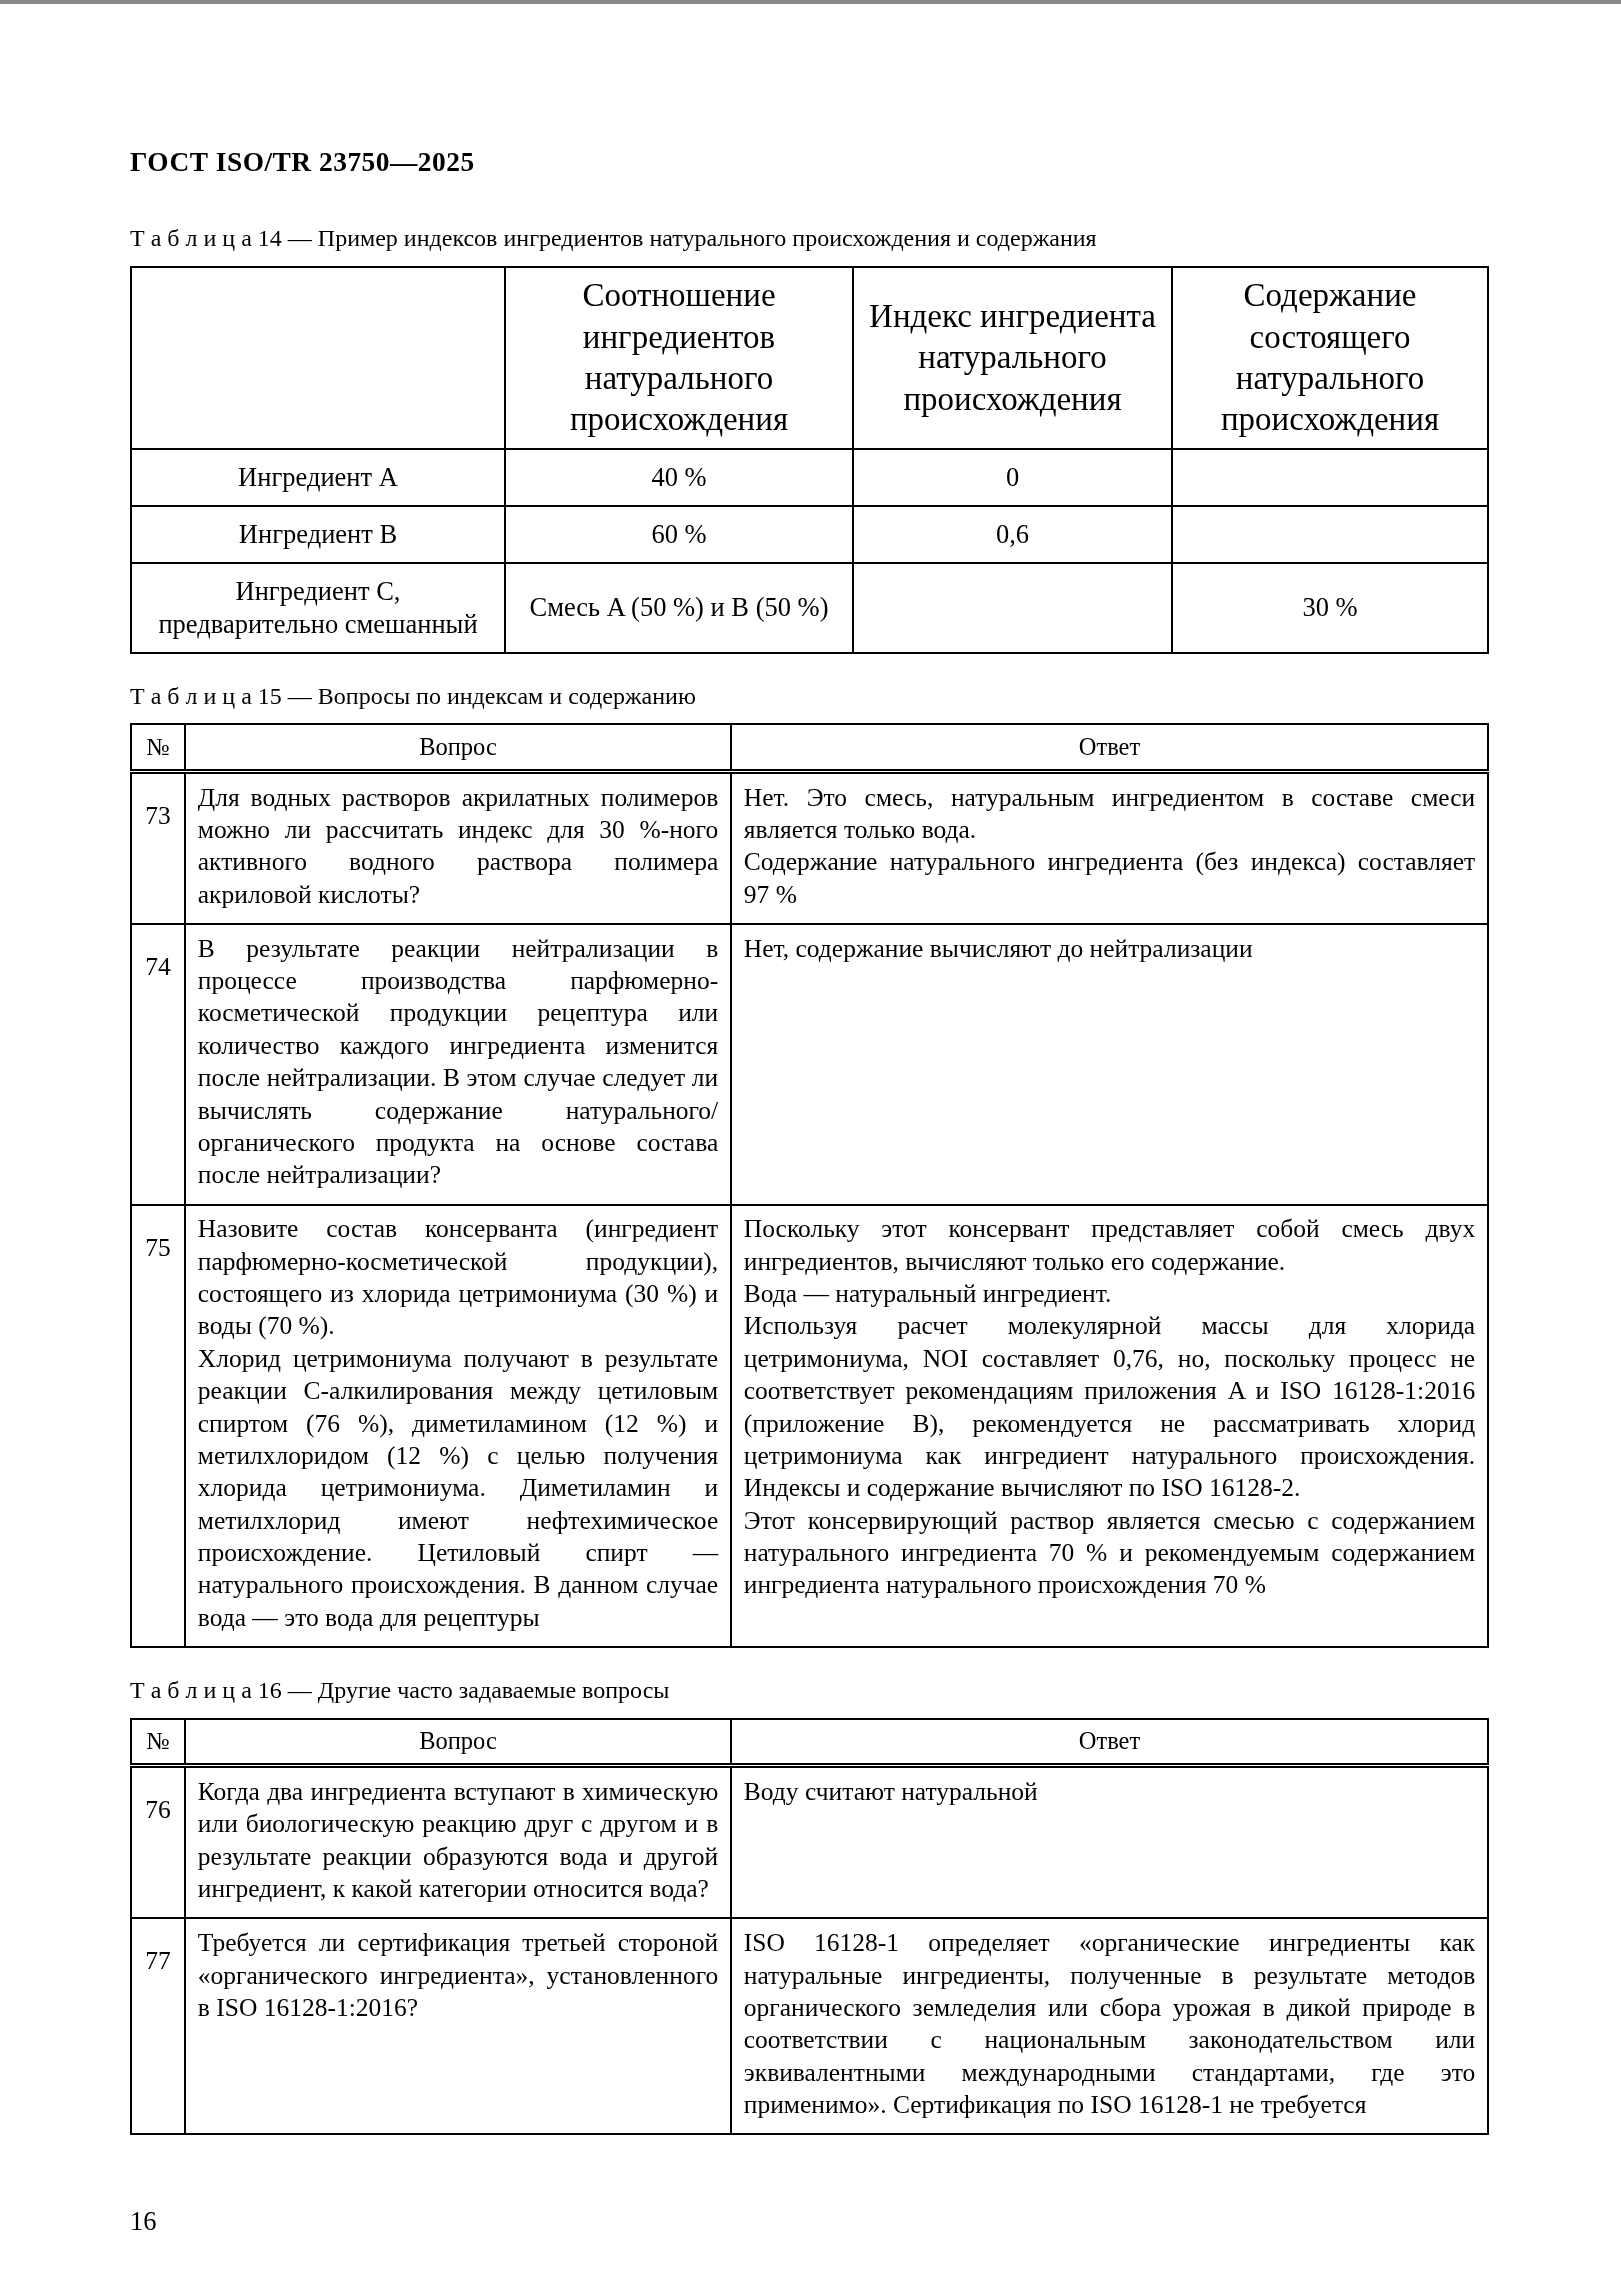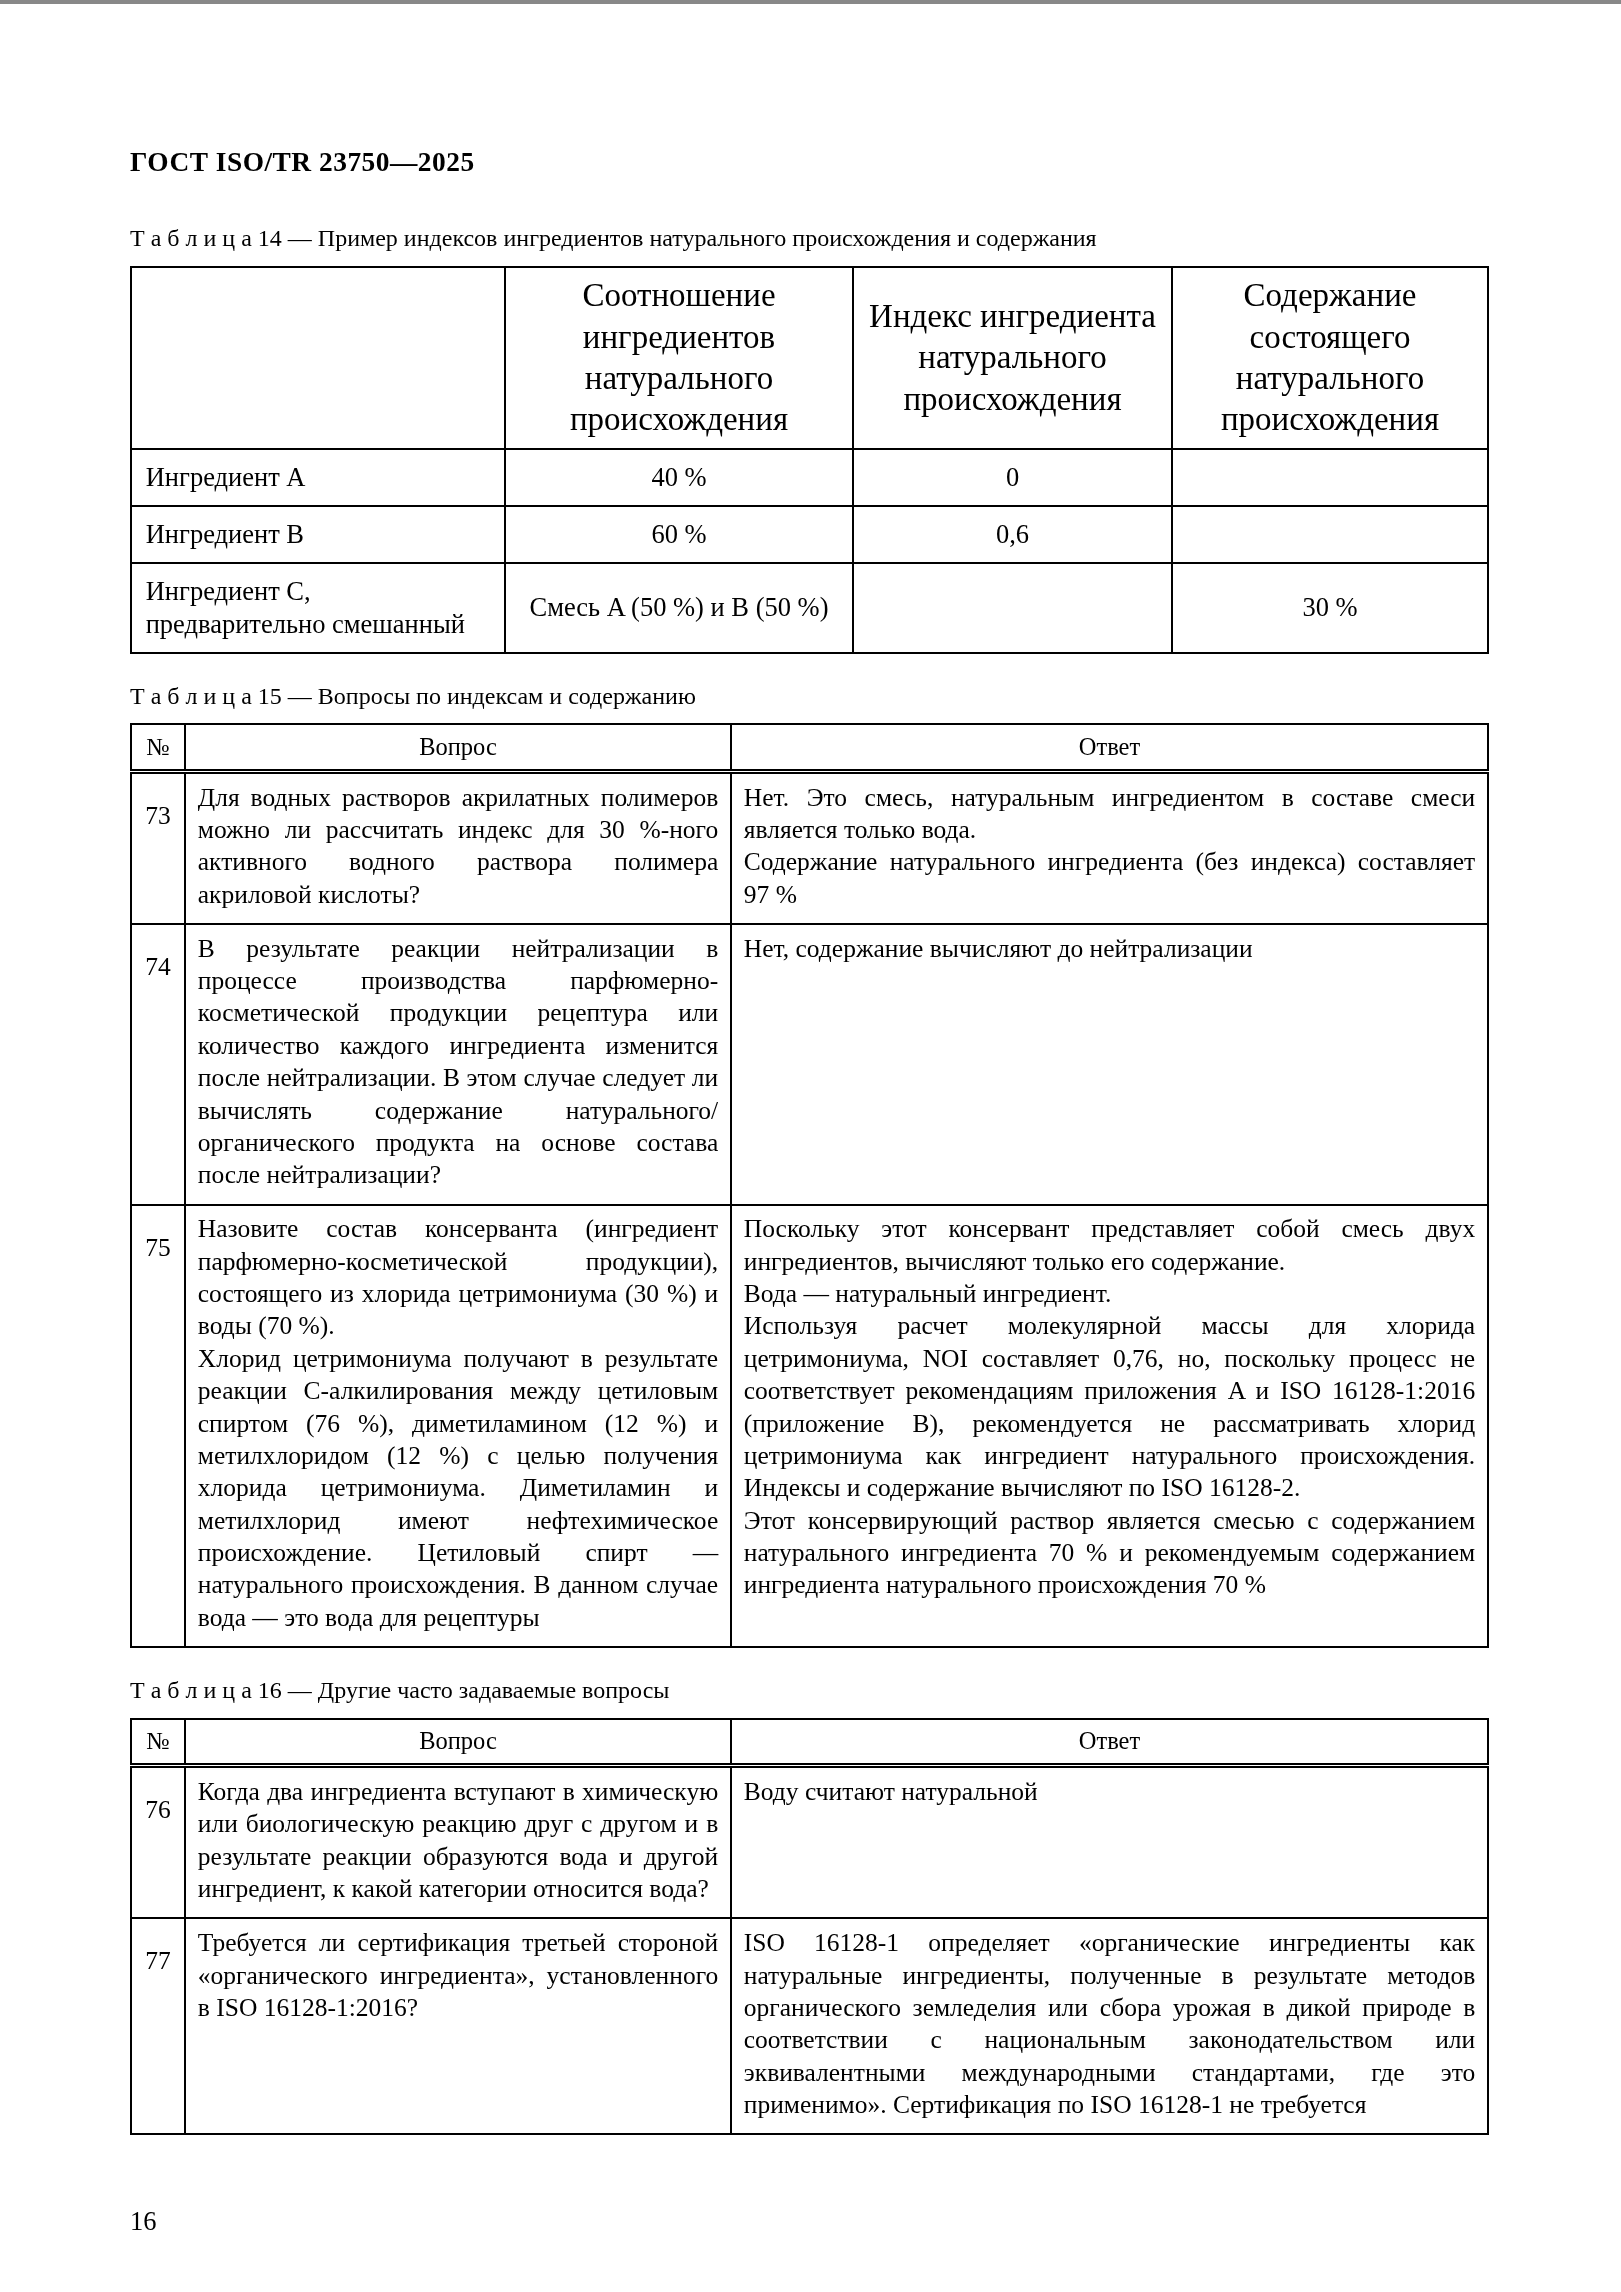--- a/index.html
+++ b/index.html
@@ -45,21 +45,21 @@
     padding: 7.8px 9.8px;
     line-height: 1.25;
   }
   .t14 td {
     font-size: 26.5px;
     vertical-align: middle;
     padding: 10.8px 13.7px;
     line-height: 1.25;
   }
   .t14 td.c { text-align: center; }
-  .t14 td.l { text-align: left; }
+  .t14 td.l { text-align: center; }
 
   
   .qa th {
     font-size: 24.5px;
     font-weight: normal;
     text-align: center;
     vertical-align: middle;
     padding: 7.8px;
     border-bottom: 5.9px double #000;
   }

